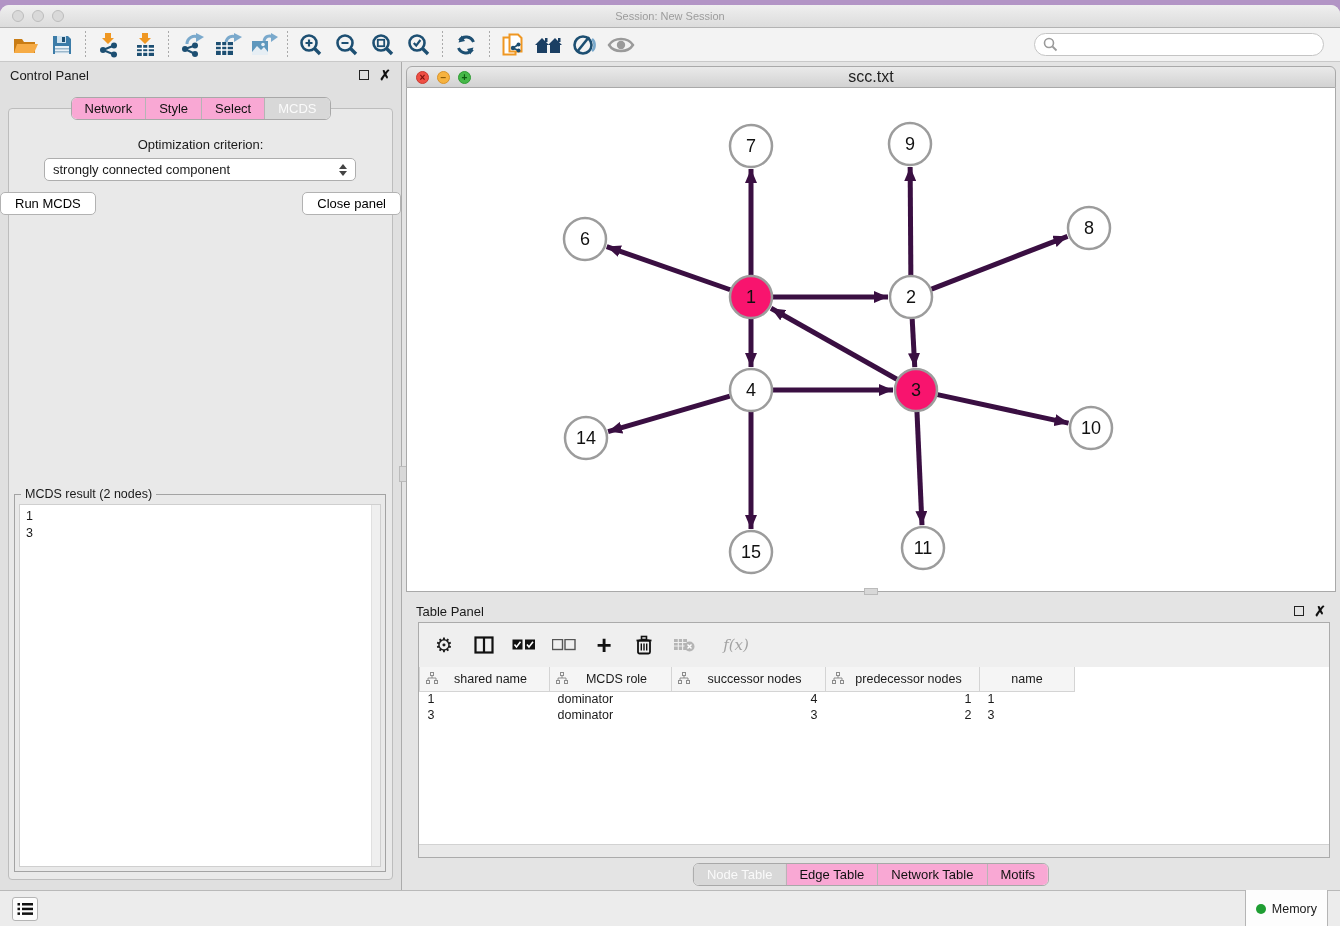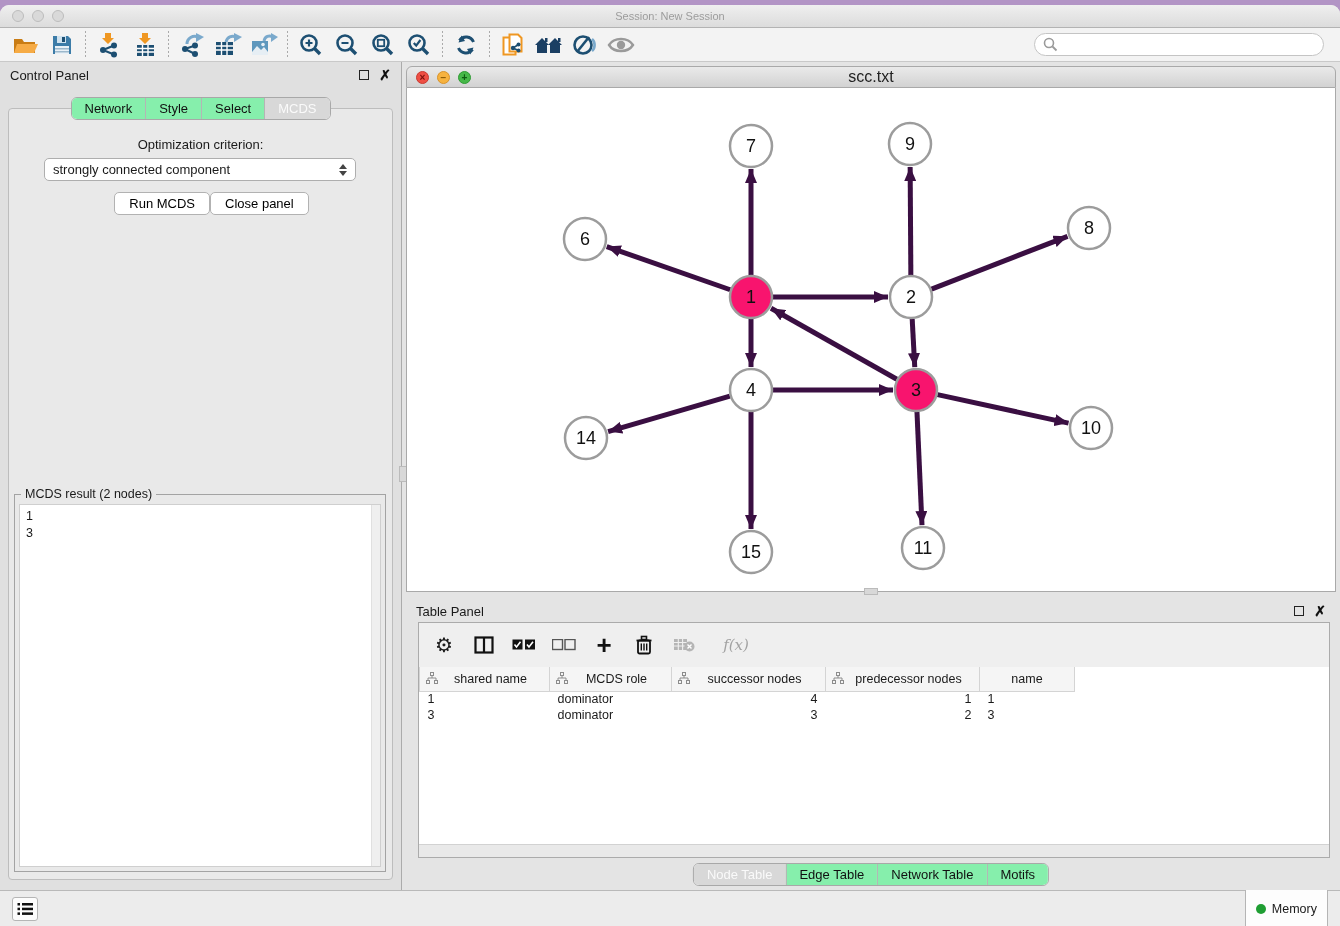--- a/index.html
+++ b/index.html
@@ -32,35 +32,35 @@
   .control-panel { position:absolute; left:0; top:0; width:402px; height:828px;
                    background:#e0e0e0; border-right:1px solid #ababab; }
   .panel-header { height:26px; display:flex; align-items:center; padding:0 10px; font-size:13px; }
   .panel-header .ph-icons { margin-left:auto; display:flex; gap:10px; align-items:center; }
   .ph-float { width:10px; height:10px; border:1.5px solid #222; background:transparent; }
   .ph-close { font-size:14px; font-weight:bold; color:#111; line-height:10px; }
   .cp-inner { position:absolute; left:8px; right:8px; top:46px; bottom:10px;
               background:#e9e9e9; border:1px solid #bdbdbd; border-radius:4px; }
   .seg { position:absolute; display:flex; border:1px solid #a8a8a8; border-radius:6px;
          overflow:hidden; background:#fff; z-index:3; }
-  .seg .seg-item { padding:3px 13px; font-size:13px; background:#86efac; color:#111;
+  .seg .seg-item { padding:3px 13px; font-size:13px; background:#f9a8d4; color:#111;
                    border-left:1px solid #b5b5b5; white-space:nowrap; }
   .seg .seg-item:first-child { border-left:none; }
   .seg .seg-item.active { background:#d8d8d8; color:#fafafa; }
   .cp-tabs { left:50%; transform:translateX(-50%); top:35px; }
 
   .opt-label { position:absolute; top:75px; width:100%; text-align:center; font-size:13px; z-index:2;}
   .dropdown { position:absolute; left:44px; top:96px; width:312px; height:23px; background:#fff;
               border:1px solid #aeaeae; border-radius:5px; display:flex; align-items:center;
               padding:0 8px; font-size:13px; z-index:2; }
   .dd-arrows { margin-left:auto; display:flex; flex-direction:column; gap:2px; align-items:center; }
   .dd-arrows i { width:0; height:0; border-left:4px solid transparent; border-right:4px solid transparent; display:block; }
   .dd-up { border-bottom:5px solid #444; }
   .dd-down { border-top:5px solid #444; }
-  .cp-buttons { position:absolute; top:130px; width:100%; display:flex; justify-content:center; z-index:2;padding-left:22px; }
+  .cp-buttons { position:absolute; top:130px; width:100%; display:flex; justify-content:space-between; z-index:2; }
   .btn { background:#fff; border:1px solid #b2b2b2; border-radius:5px; padding:3px 14px;
          font-size:13px; font-family:"Liberation Sans",sans-serif; }
 
   .groupbox { position:absolute; left:14px; width:372px; top:432px; height:378px;
               border:1px solid #a3a3a3; z-index:2; }
   .groupbox .gb-title { position:absolute; top:-8px; left:6px; background:#e9e9e9;
                         padding:0 4px; font-size:12.5px; }
   .gb-white { position:absolute; left:4px; right:4px; top:9px; bottom:4px; background:#fff;
               border:1px solid #cfcfcf; font-size:12.5px; line-height:17px; padding:3px 6px; }
   .gb-scroll { position:absolute; right:0; top:0; bottom:0; width:9px; background:#efefef; border-left:1px solid #e0e0e0; }

